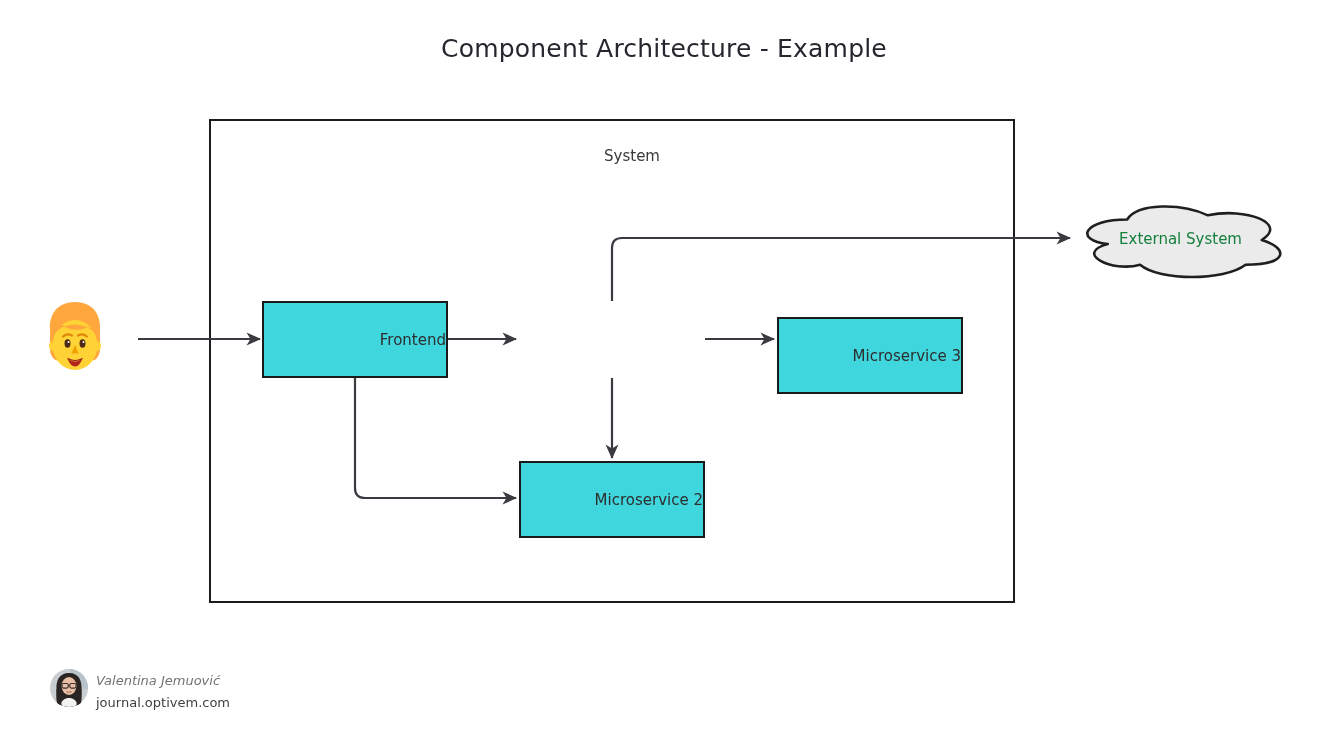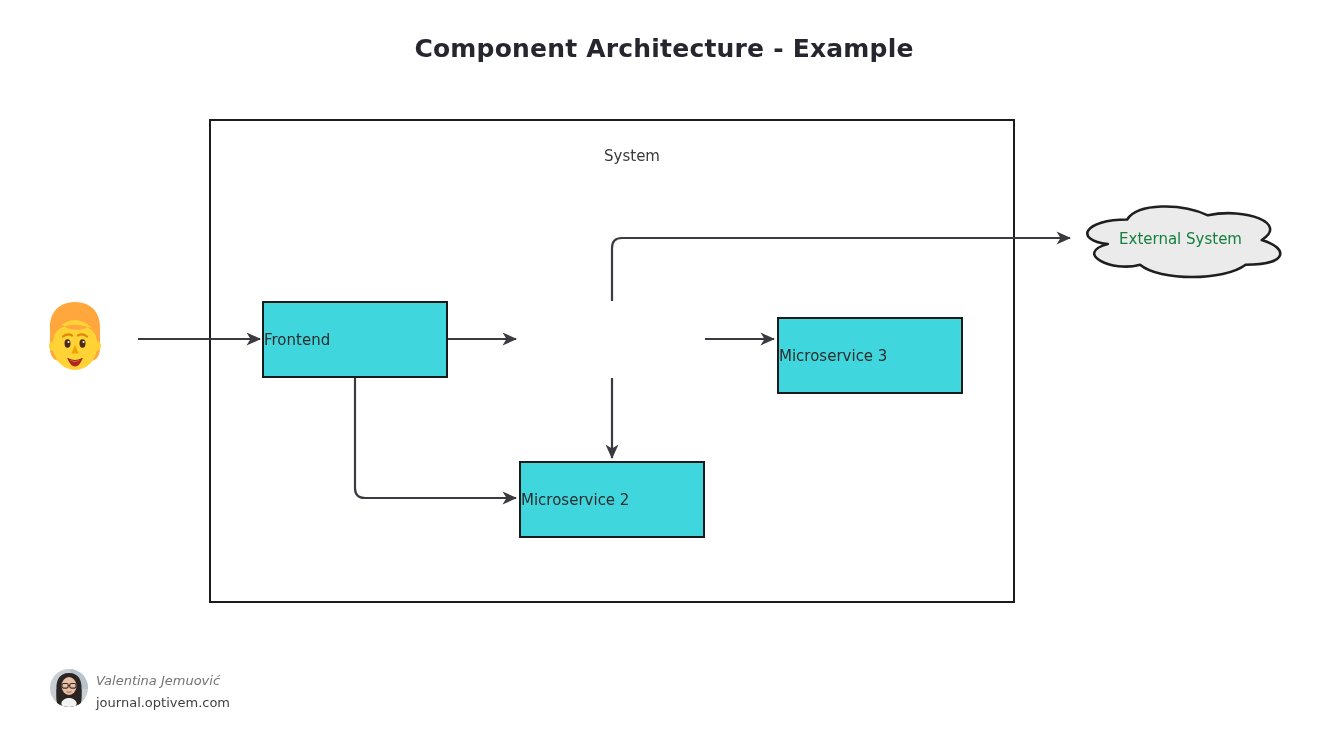--- a/index.html
+++ b/index.html
@@ -9,36 +9,36 @@
     --cloud-border:#1f1f1f;
     --arrow:#3a3a41;
     --title-text:#26262e;
   }
   html,body{margin:0;padding:0;background:#ffffff;}
   body{font-family:"DejaVu Sans","Liberation Sans",sans-serif;}
   .canvas{position:relative;width:1328px;height:752px;background:#ffffff;overflow:hidden;}
 
   .title{
     position:absolute;left:0;top:34px;width:1328px;text-align:center;
-    font-size:25px;font-weight:700;color:var(--title-text);letter-spacing:.2px;
+    font-size:25px;font-weight:400;color:var(--title-text);letter-spacing:.2px;
   }
 
   .system-box{
     position:absolute;left:209px;top:119px;width:806px;height:484px;
     border:2px solid #1c1c1c;box-sizing:border-box;background:transparent;
   }
   .system-label{
     position:absolute;left:0;top:26px;width:100%;text-align:center;
     font-size:15px;color:#3a3a3a;margin-left:20px;
   }
 
   .node{
     position:absolute;width:186px;height:77px;box-sizing:border-box;
     background:var(--node-fill);border:2px solid var(--node-border);
-    display:flex;align-items:center;justify-content:flex-start;
+    display:flex;align-items:center;justify-content:flex-end;
     font-size:15px;color:#2d2d2d;
   }
   .node-frontend{left:262px;top:301px;}
   .node-ms1{left:519px;top:301px;}
   .node-ms3{left:777px;top:301px;margin-top:16px;}
   .node-ms2{left:519px;top:461px;}
 
   .edges-layer{position:absolute;left:0;top:0;width:1328px;height:752px;pointer-events:none;}
 
   .cloud-shape{position:absolute;left:1068px;top:194px;width:226px;height:92px;}

